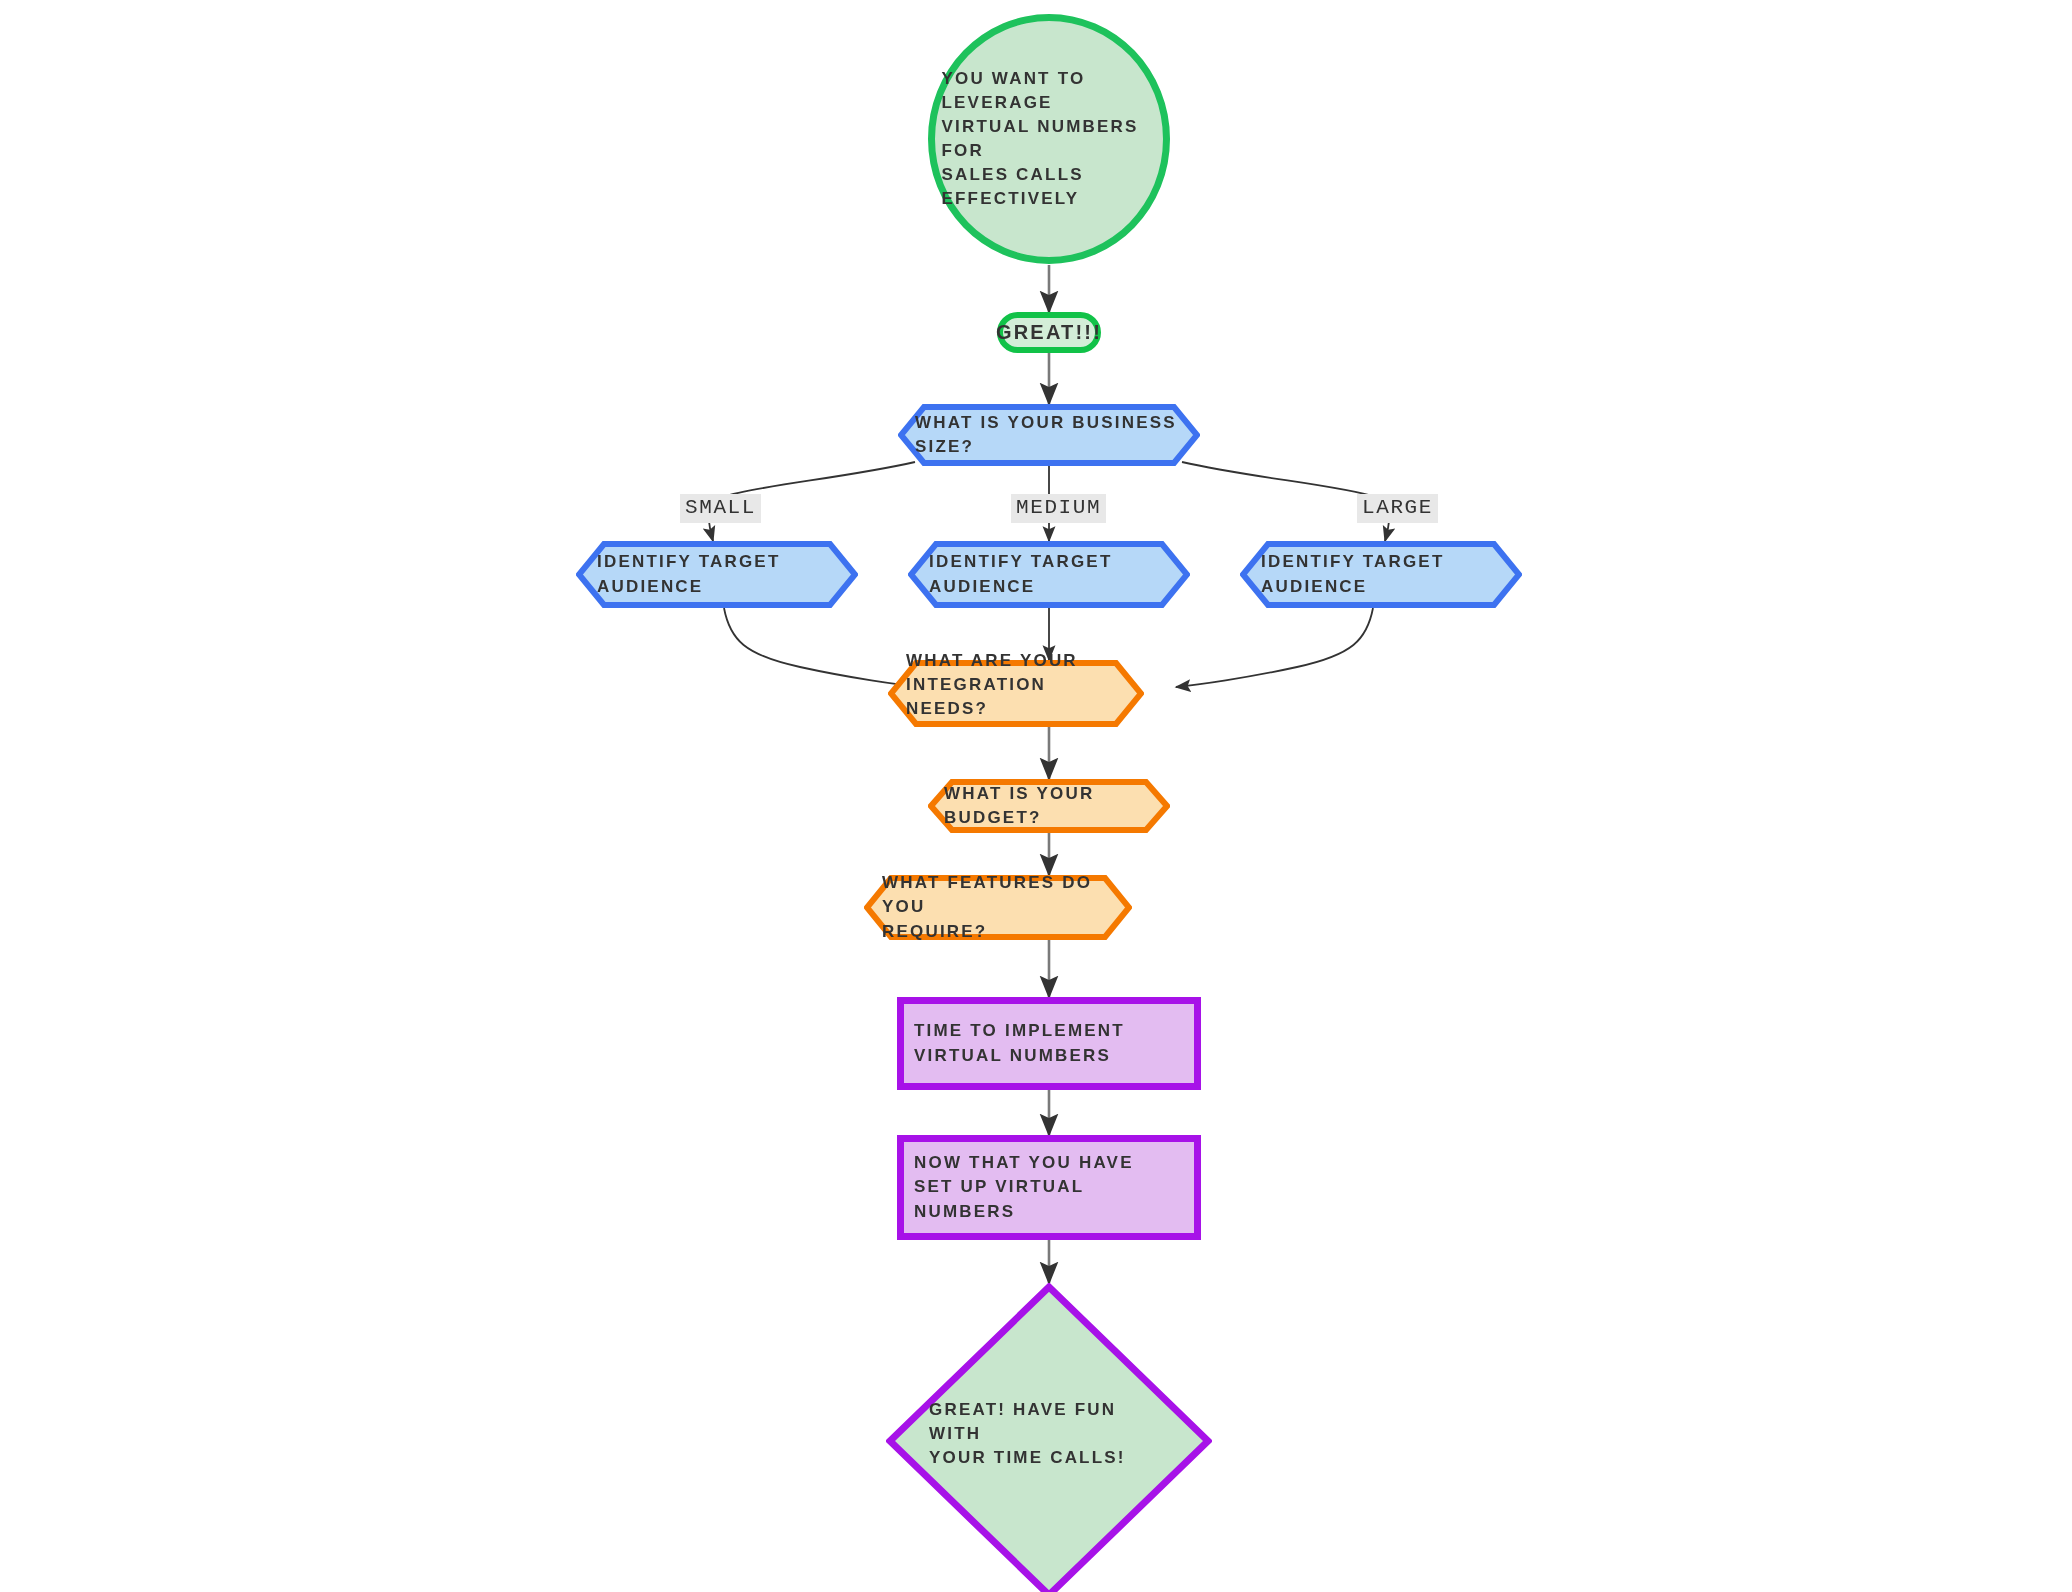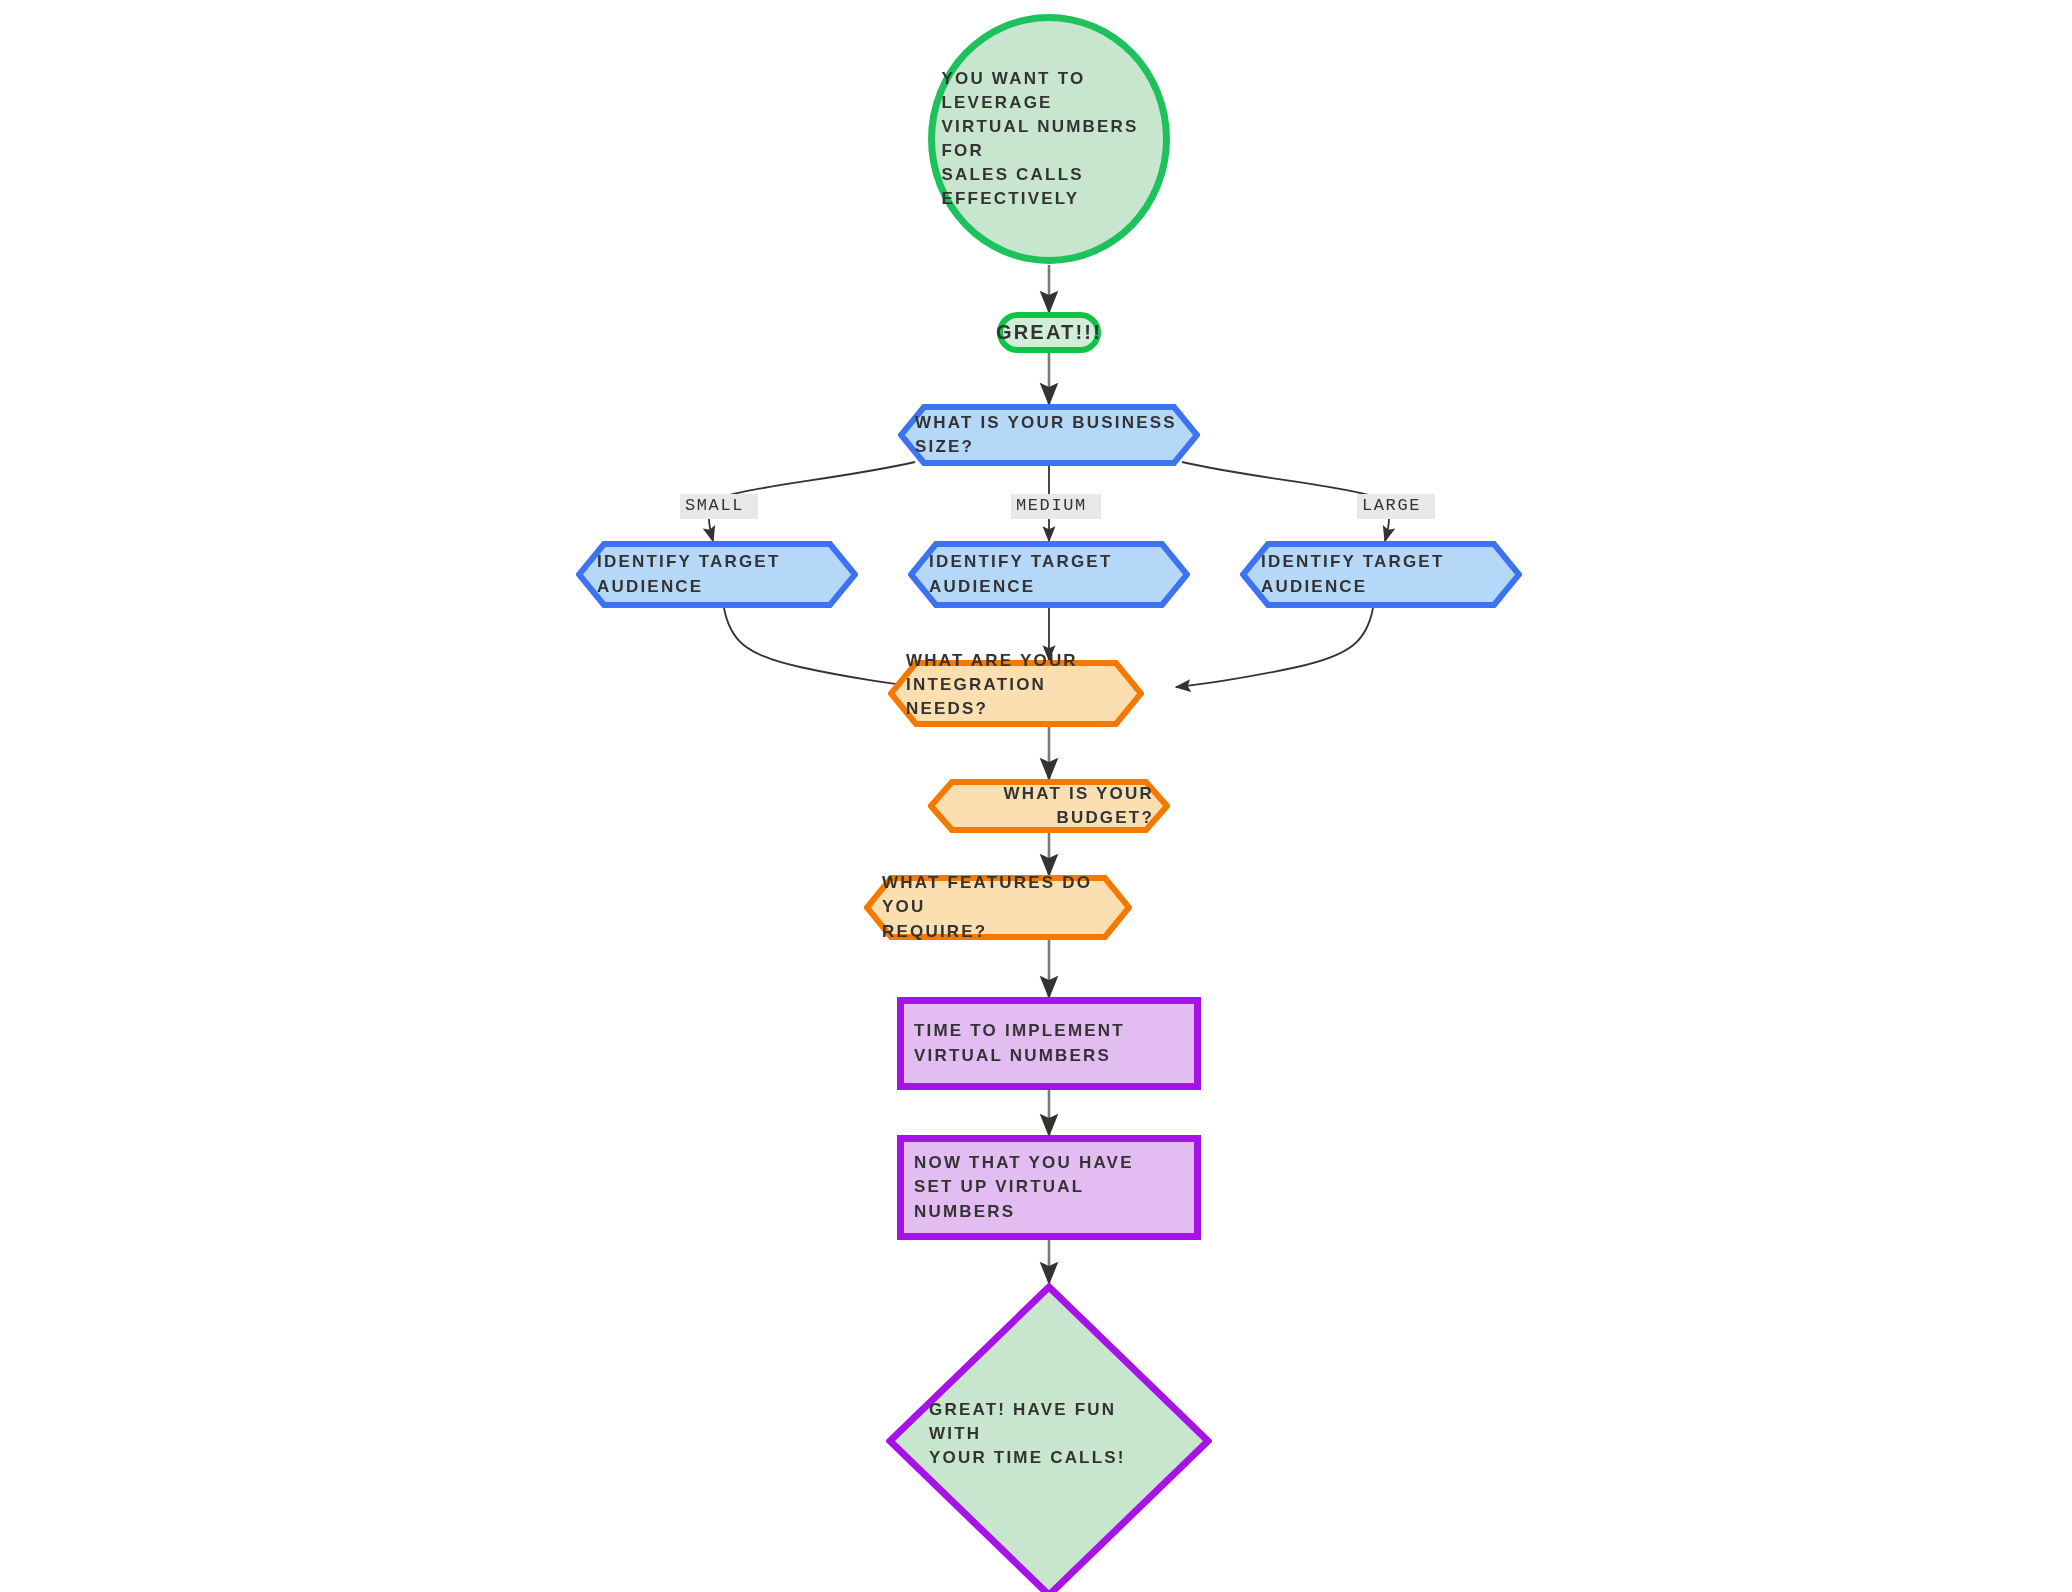--- a/index.html
+++ b/index.html
@@ -82,23 +82,23 @@
     position: absolute;
     left: 0; top: 0; right: 0; bottom: 0;
   }
   .shape-diamond .node-label { position: relative; z-index: 2; }
   
   .edge-label {
     position: absolute;
     background: #e8e8e8;
     color: #333333;
     font-family: "Liberation Mono", monospace;
-    font-size: 17px;
+    font-size: 21px;
     letter-spacing: 1.6px;
-    padding: 2px 14px 3px 5px;
+    padding: 2px 5px 3px 5px;
     white-space: nowrap;
     line-height: 1.15;
   }
 </style>
 </head>
 <body>
 
 <div id="canvas">
 
   <svg class="flow-svg" viewBox="0 0 2072 1592">
@@ -181,21 +181,21 @@
   </div>
 
   <div class="shape-hex" style="left:888px; top:660px; width:256px; height:50px;">
     <svg class="hexbg" viewBox="0 0 256 67" preserveAspectRatio="none">
       <polygon points="28,3 228,3 253,33.5 228,64 28,64 3,33.5" fill="#fcdfb0" stroke="#f57900" stroke-width="6"></polygon>
     </svg>
     <div class="node-label" style="font-size:17px; width:220px;">WHAT ARE YOUR
 INTEGRATION NEEDS?</div>
   </div>
 
-  <div class="shape-hex" style="left:928px; top:779px; width:242px; height:54px;text-align:right;">
+  <div class="shape-hex" style="left:928px; top:779px; width:242px; height:54px;">
     <svg class="hexbg" viewBox="0 0 242 54" preserveAspectRatio="none">
       <polygon points="24,3 218,3 239,27 218,51 24,51 3,27" fill="#fcdfb0" stroke="#f57900" stroke-width="6"></polygon>
     </svg>
     <div class="node-label" style="font-size:17px; width:210px;">WHAT IS YOUR BUDGET?</div>
   </div>
 
   <div class="shape-hex" style="left:864px; top:875px; width:268px; height:65px;">
     <svg class="hexbg" viewBox="0 0 268 65" preserveAspectRatio="none">
       <polygon points="27,3 241,3 265,32.5 241,62 27,62 3,32.5" fill="#fcdfb0" stroke="#f57900" stroke-width="6"></polygon>
     </svg>

